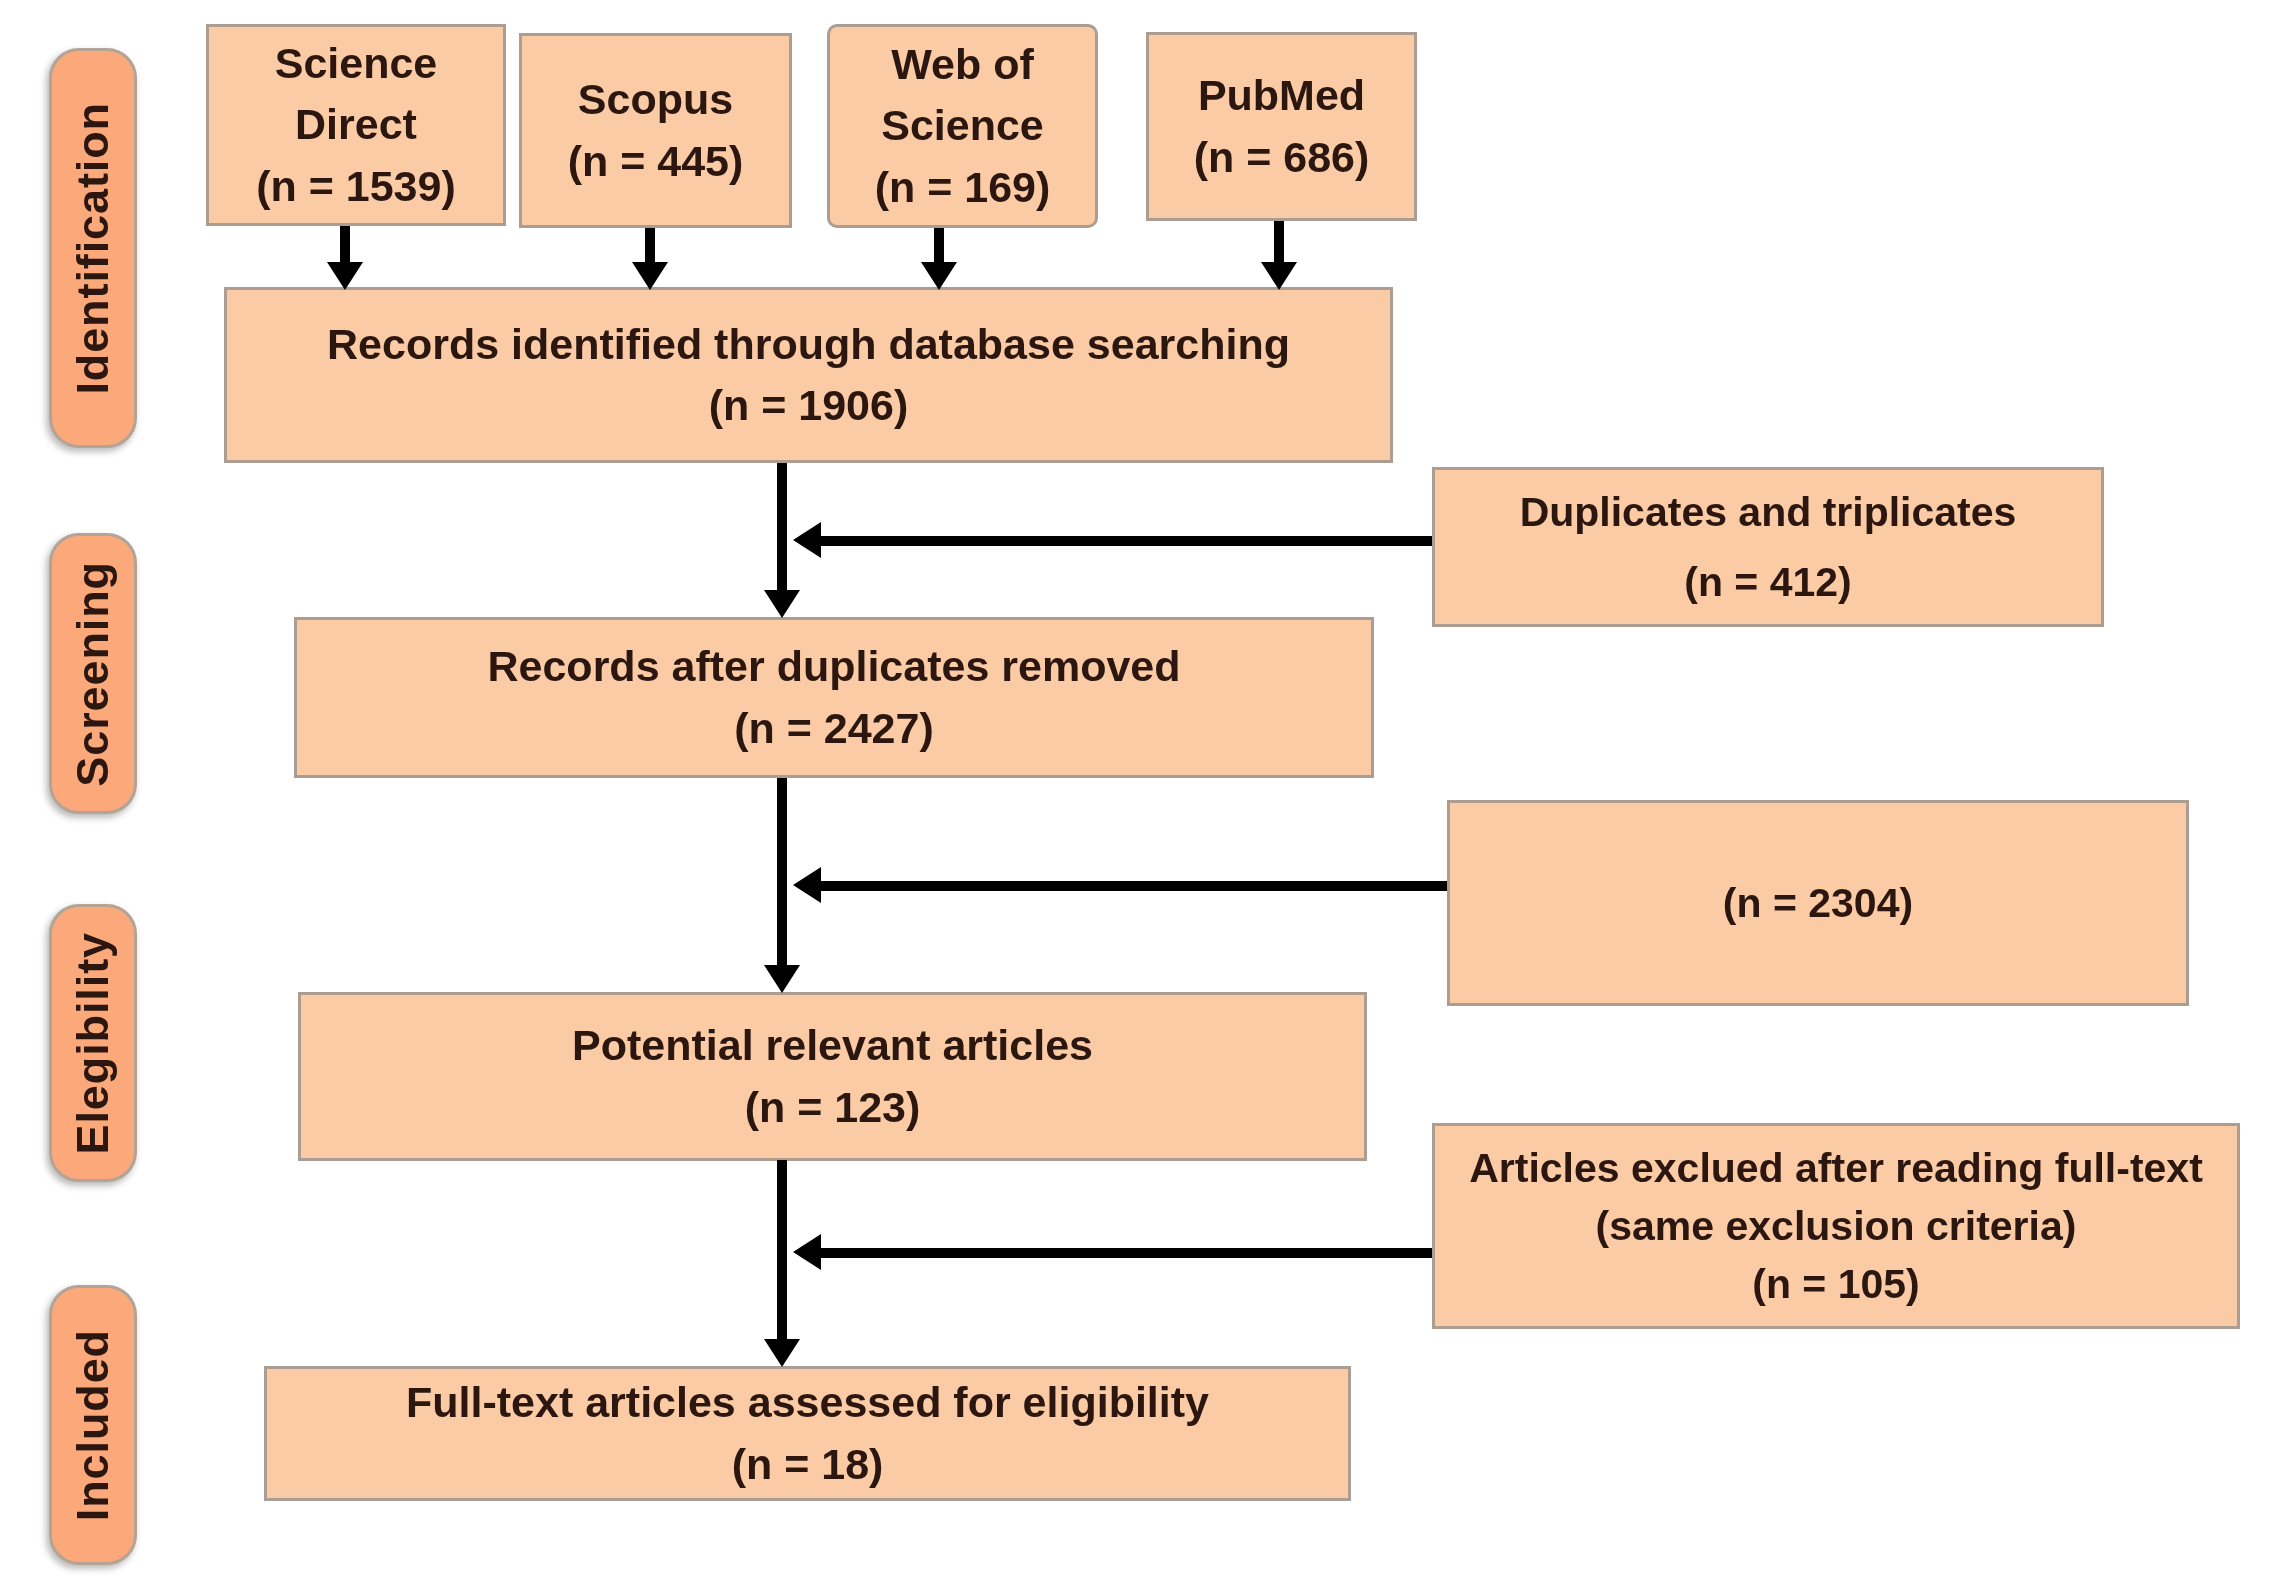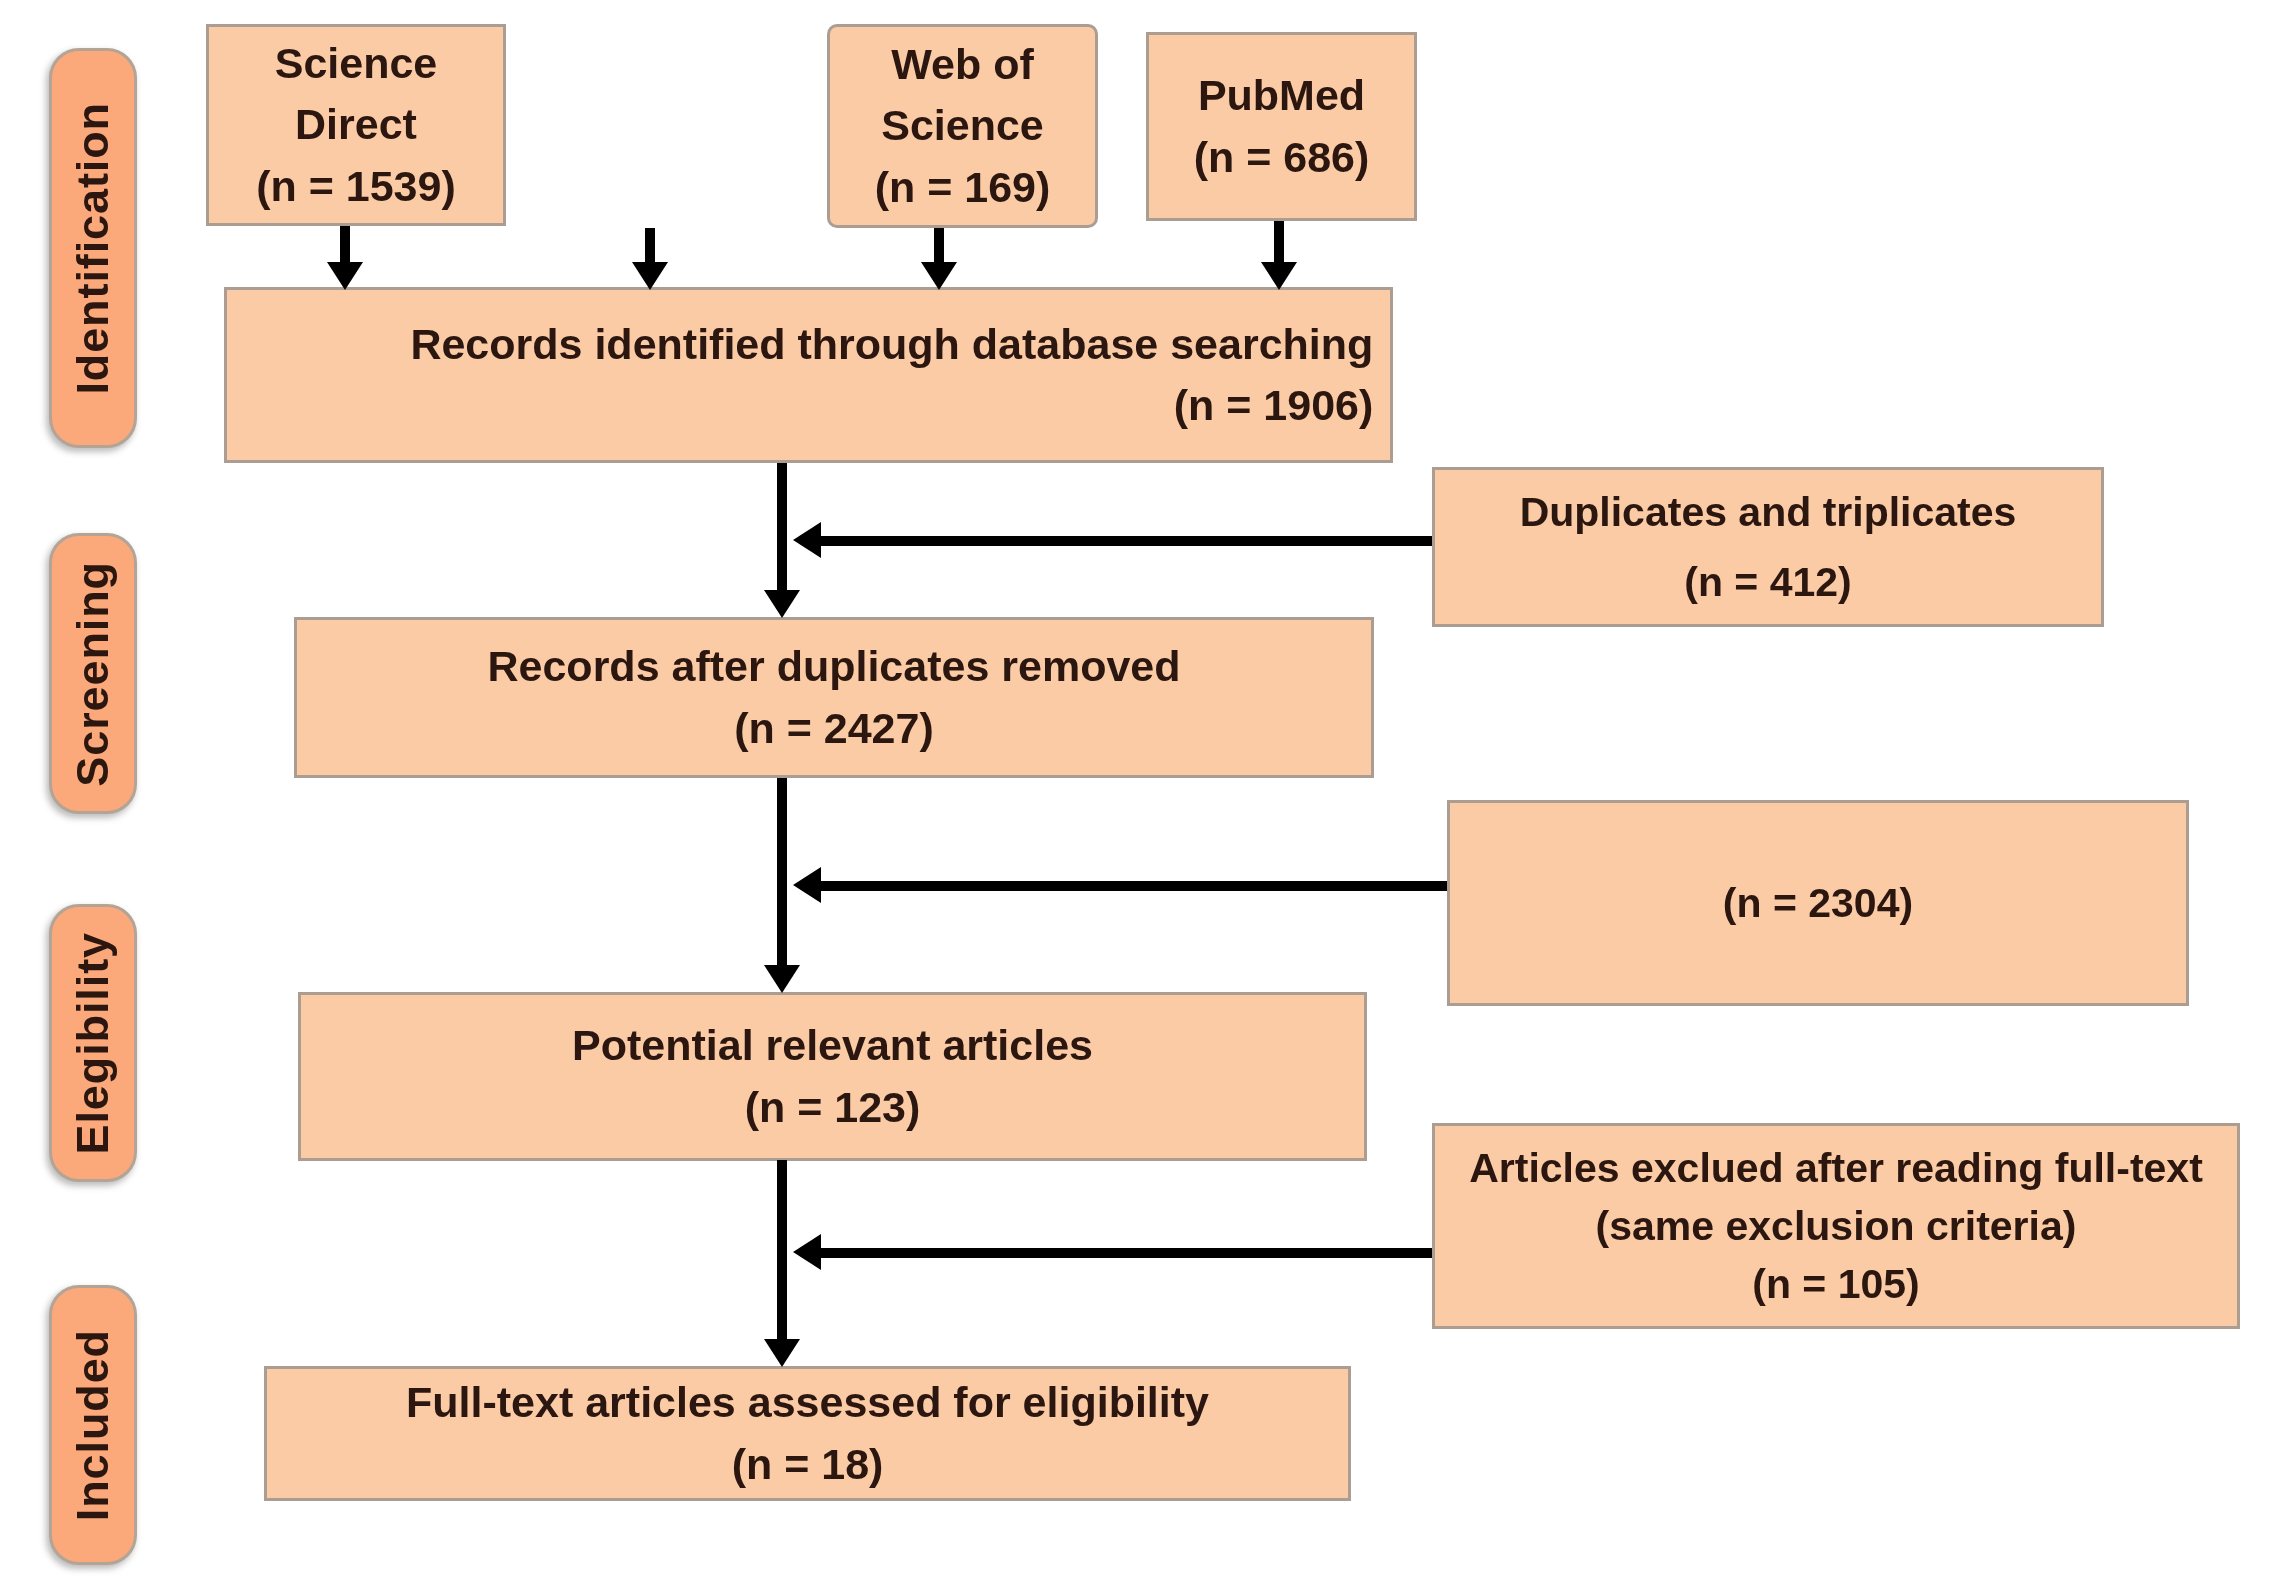--- a/index.html
+++ b/index.html
@@ -74,21 +74,21 @@
   #stage-elegibility    { left: 49px;  top: 904px;  width: 88px; height: 278px; }
   #stage-included       { left: 49px;  top: 1285px; width: 88px; height: 280px; }
 
   
   #src-science-direct { left: 206px;  top: 24px; width: 300px; height: 202px; }
   #src-scopus         { left: 519px;  top: 33px; width: 273px; height: 195px; }
   #src-web-of-science { left: 827px;  top: 24px; width: 271px; height: 204px; border-radius: 10px; }
   #src-pubmed         { left: 1146px; top: 32px; width: 271px; height: 189px; }
 
   
-  #flow-identified      { left: 224px; top: 287px;  width: 1169px; height: 176px; text-align: right; }
+  #flow-identified      { left: 224px; top: 287px;  width: 1169px; height: 176px; }
   #flow-after-duplicates{ left: 294px; top: 617px;  width: 1080px; height: 161px; }
   #flow-potential       { left: 298px; top: 992px; width: 1069px; height: 169px; }
   #flow-full-text       { left: 264px; top: 1366px; width: 1087px; height: 135px; }
 
   
   #side-duplicates     { left: 1432px; top: 467px;  width: 672px; height: 160px; gap: 12px; }
   #side-excl-titles    { left: 1447px; top: 800px;  width: 742px; height: 206px; }
   #side-excl-full-text { left: 1432px; top: 1123px; width: 808px; height: 206px; }
 </style>
 </head>
@@ -106,20 +106,24 @@
     <span class="vtext">Elegibility</span>
   </div>
   <div class="stage" id="stage-included">
     <span class="vtext">Included</span>
   </div>
 
   <div class="box" id="src-science-direct">
     <div class="txt">Science Direct</div>
     <div class="txt">(n = 1539)</div>
   </div>
+  <div class="box" id="src-scopus">
+    <div class="txt">Scopus</div>
+    <div class="txt">(n = 445)</div>
+  </div>
   <div class="box" id="src-web-of-science">
     <div class="txt">Web of Science</div>
     <div class="txt">(n = 169)</div>
   </div>
   <div class="box" id="src-pubmed">
     <div class="txt">PubMed</div>
     <div class="txt">(n = 686)</div>
   </div>
 
   <div class="box" id="flow-identified">

